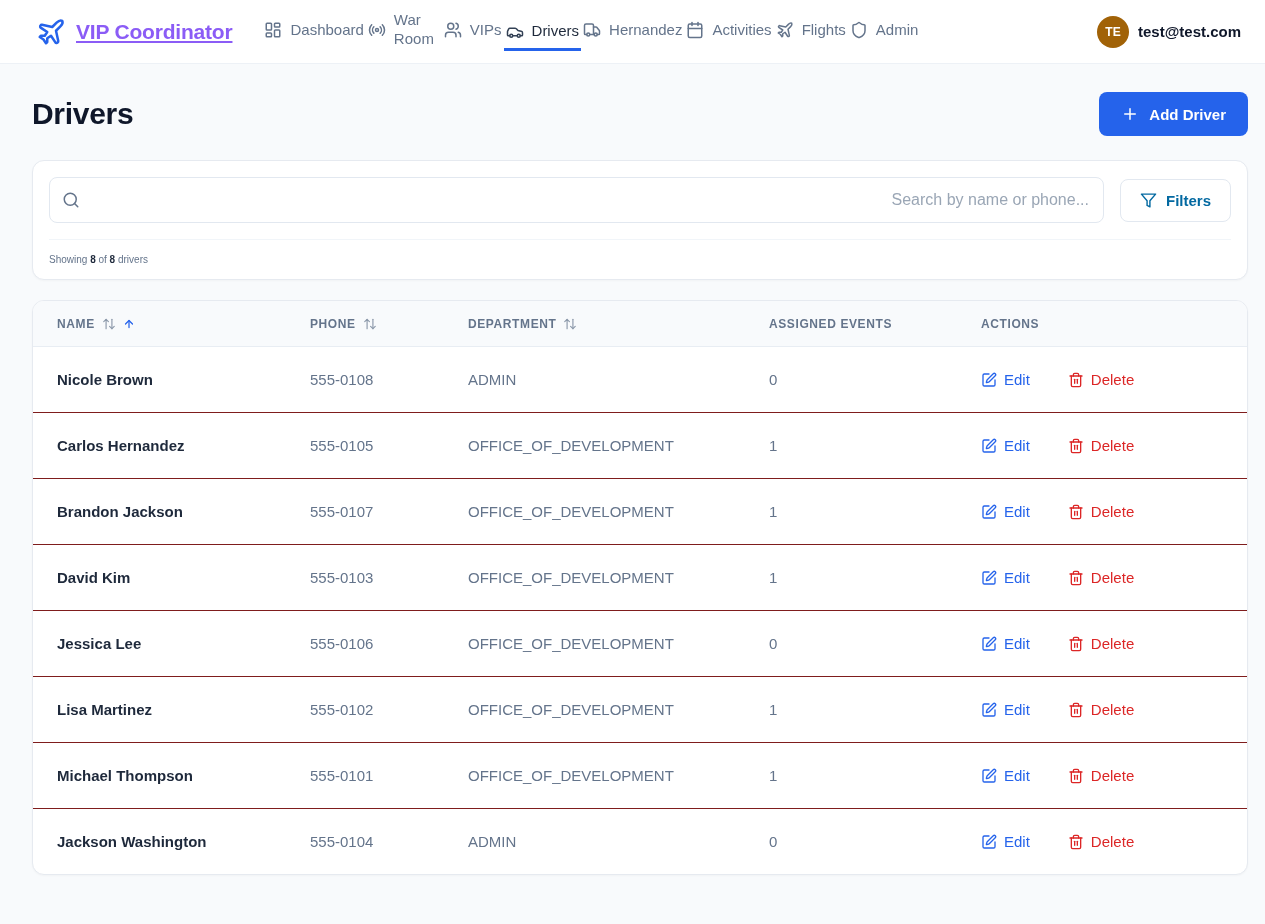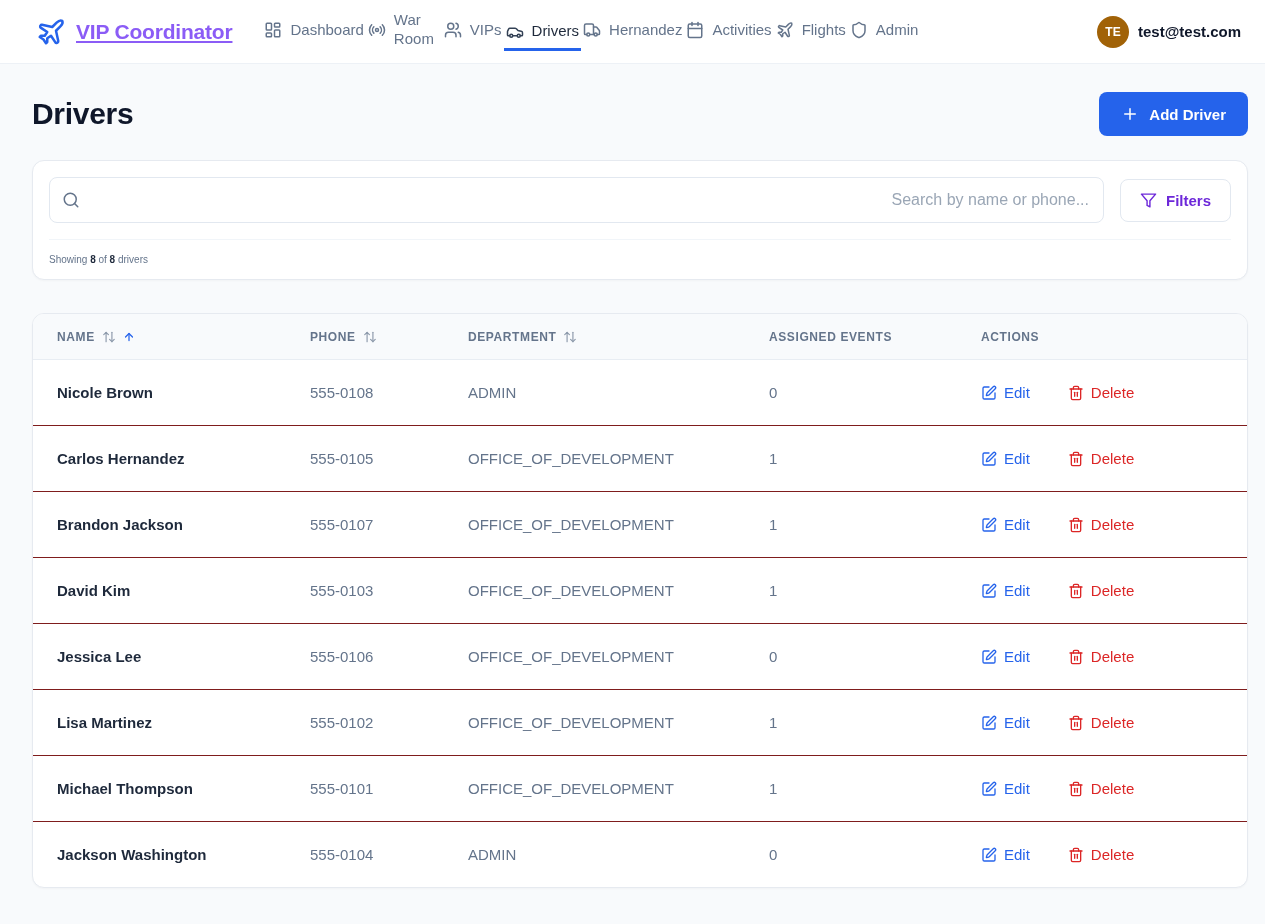--- a/index.html
+++ b/index.html
@@ -90,32 +90,32 @@
     width: 100%; height: 46px;
     border: 1px solid #e2e8f0; border-radius: 8px;
     padding: 0 14px 0 41px;
     font-family: inherit; font-size: 16px; color: #0f172a;
     outline: none;
     text-align: right;
   }
   .search-input::placeholder { color: #9aa6b5; }
   .btn-filters {
     display: flex; align-items: center; gap: 9px;
-    background: #ffffff; color: #6d28d9;
+    background: #ffffff; color: #0369a1;
     border: 1px solid #e2e8f0; border-radius: 8px;
     padding: 12px 19px;
     font-family: inherit; font-size: 15px; font-weight: 700;
     cursor: pointer;
   }
   .search-divider { border-top: 1px solid #f1f5f9; margin-top: 16px; }
   .results-summary { padding-top: 14px; font-size: 10px; color: #64748b; }
   .results-summary b { color: #1e293b; font-weight: 700; }
 
   
-  .table-card { margin-top: 33px; overflow: hidden; }
+  .table-card { margin-top: 20px; overflow: hidden; }
   table { width: 100%; border-collapse: collapse; }
   thead tr { background: #f8fafc; }
   th {
     text-align: left;
     font-size: 12px; font-weight: 700;
     letter-spacing: 0.6px;
     color: #64748b;
     text-transform: uppercase;
     padding: 16px 16px 15px 16px;
     border-bottom: 1px solid #e8edf3;

